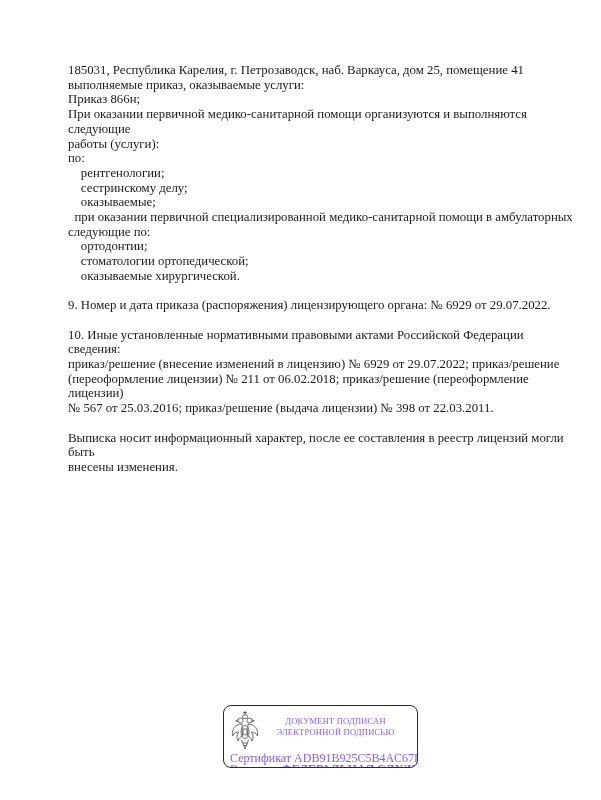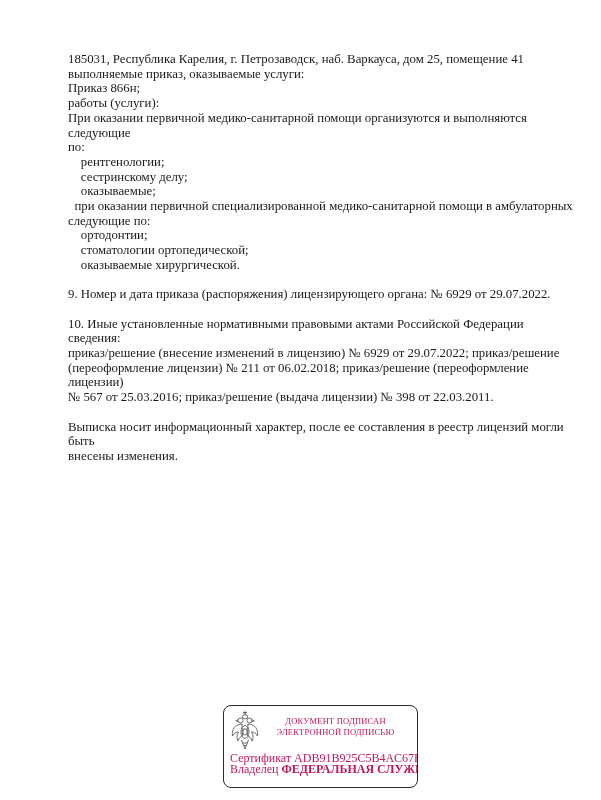--- a/index.html
+++ b/index.html
@@ -11,42 +11,42 @@
     width: 601px;
     height: 800px;
     position: relative;
     overflow: hidden;
     font-family: "Liberation Serif", serif;
     color: #1a1a1a;
   }
   .doc-body {
     position: absolute;
     left: 68px;
-    top: 52px;
+    top: 63px;
     width: 510px;
     font-size: 12.8px;
     line-height: 14.7px;
   }
   .doc-line {
     white-space: pre-wrap;
     min-height: 14.7px;
   }
   .stamp {
     position: absolute;
     left: 223px;
     top: 705px;
     width: 195px;
-    height: 83px;
+    height: 63px;
     box-sizing: border-box;
     border: 1.6px solid #2a2a2a;
     border-radius: 8px;
     padding: 4px 0 0 6px;
     overflow: hidden;
     background: #ffffff;
-    color: #be185d;
+    color: #8b5cf6;
   }
   .stamp-header {
     display: flex;
     align-items: flex-start;
   }
   .stamp-emblem {
     width: 30px;
     height: 42px;
     flex: 0 0 auto;
     margin-top: 1px;
@@ -70,22 +70,22 @@
     font-weight: bold;
   }
 </style>
 </head>
 <body>
 
 <div class="doc-body">
     <div class="doc-line">185031, Республика Карелия, г. Петрозаводск, наб. Варкауса, дом 25, помещение 41</div>
     <div class="doc-line">выполняемые приказ, оказываемые услуги:</div>
     <div class="doc-line">Приказ 866н;</div>
+    <div class="doc-line">При оказании первичной медико-санитарной помощи организуются и выполняются следующие</div>
     <div class="doc-line">работы (услуги):</div>
-    <div class="doc-line">При оказании первичной медико-санитарной помощи организуются и выполняются следующие</div>
     <div class="doc-line">по:</div>
     <div class="doc-line">    рентгенологии;</div>
     <div class="doc-line">    сестринскому делу;</div>
     <div class="doc-line">    оказываемые;</div>
     <div class="doc-line">  при оказании первичной специализированной медико-санитарной помощи в амбулаторных</div>
     <div class="doc-line">следующие по:</div>
     <div class="doc-line">    ортодонтии;</div>
     <div class="doc-line">    стоматологии ортопедической;</div>
     <div class="doc-line">    оказываемые хирургической.</div>
     <div class="doc-line"></div>

